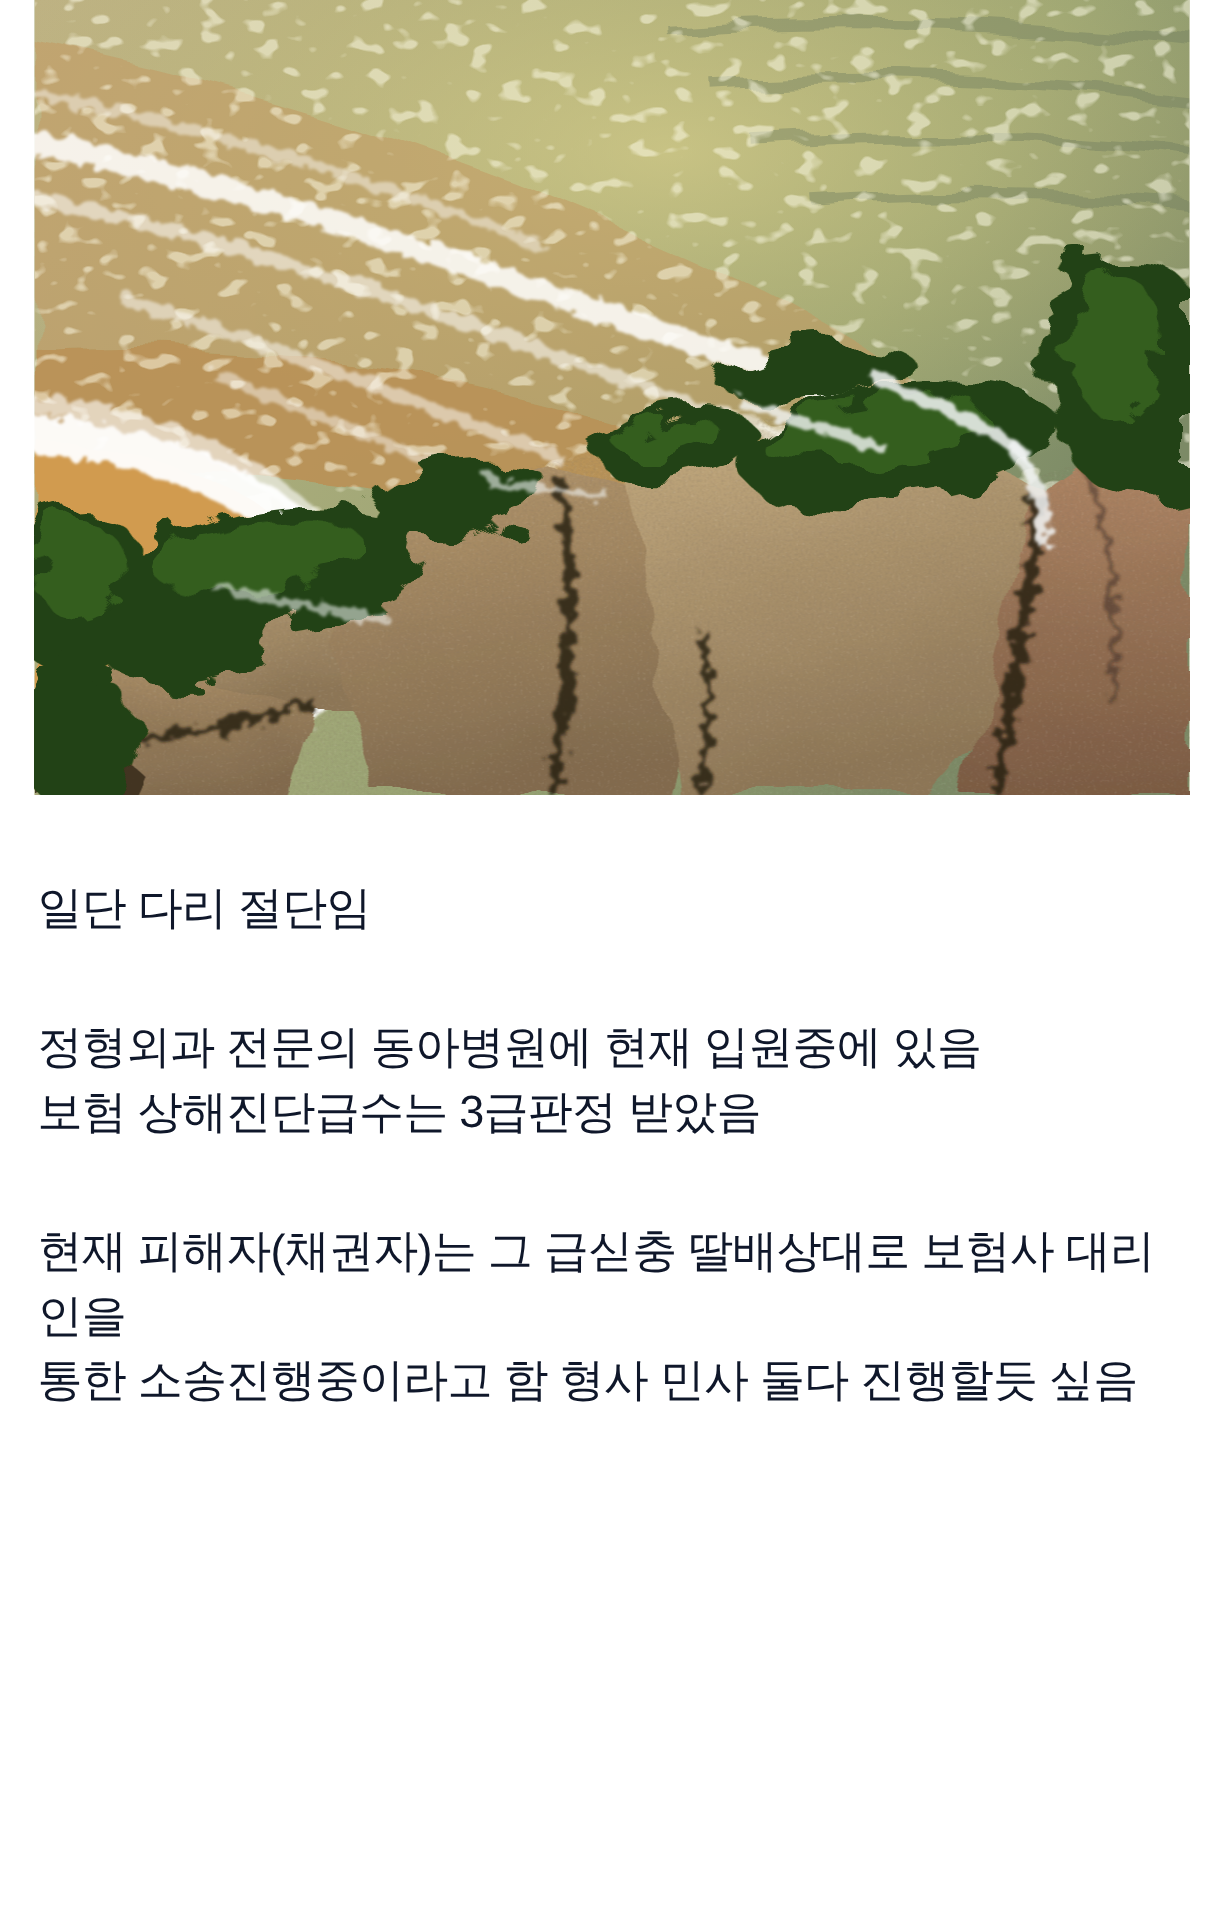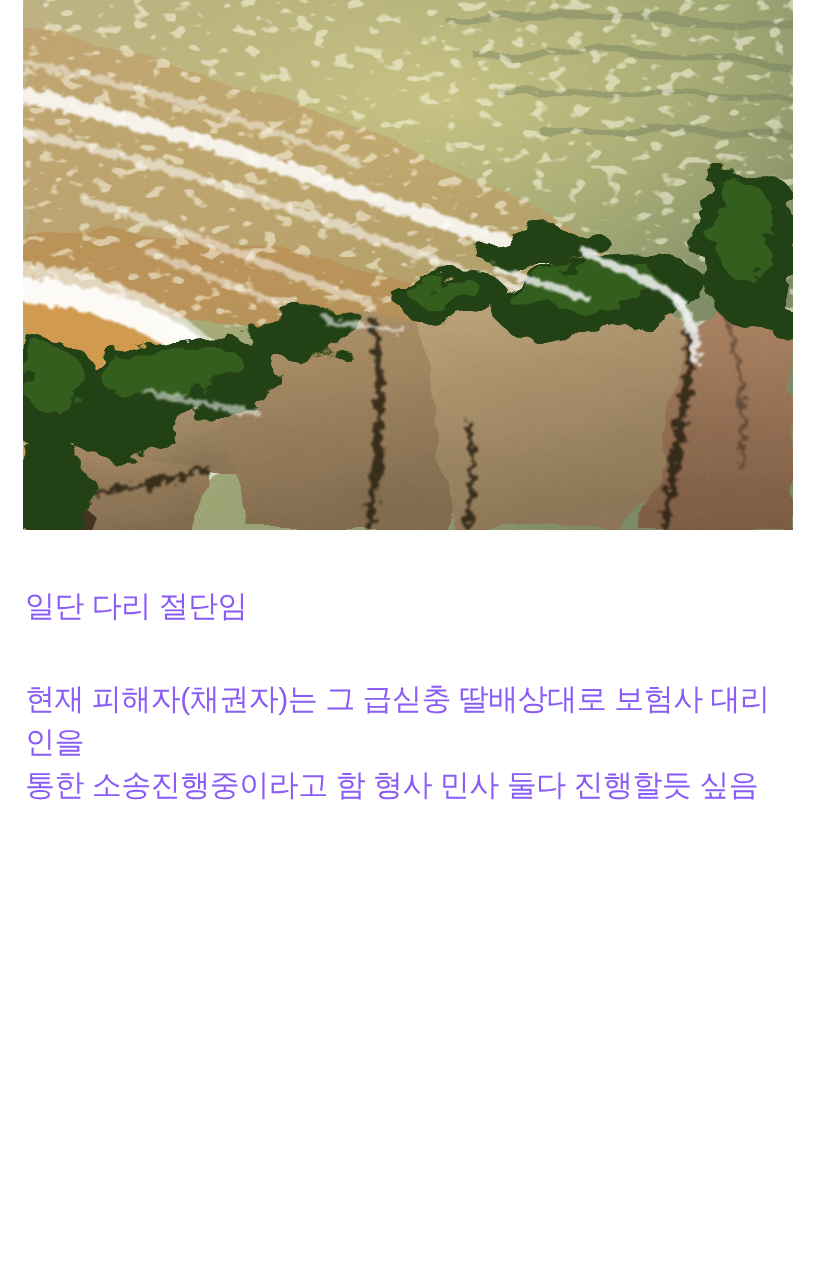--- a/index.html
+++ b/index.html
@@ -6,21 +6,21 @@
   .page{
     position:relative;width:815px;height:1280px;background:#ffffff;overflow:hidden;
     font-family:"Liberation Sans","DejaVu Sans",sans-serif;
   }
   .photo{
     position:absolute;left:23px;top:0;width:770px;height:530px;overflow:hidden;background:#a8ab7a;
   }
   .photo svg{display:block;}
   .content{
     position:absolute;left:25px;top:584px;width:766px;
-    font-size:30px;line-height:43px;color:#8b5cf6;letter-spacing:-0.5px;
+    font-size:30px;line-height:43px;color:#0f172a;letter-spacing:-0.5px;
   }
   .content p{margin:0 0 50px 0;white-space:pre-line;}
   .votebar{position:absolute;left:0;top:1140px;width:815px;height:140px;}
 </style>
 </head>
 <body>
 
 <div class="page">
 
   <div class="photo">
@@ -165,20 +165,22 @@
           <path d="M652,298 C668,320 678,342 672,364" stroke-width="9" opacity="0.85"></path>
           <path d="M300,320 C330,326 360,330 385,332" stroke-width="6" opacity="0.6"></path>
           <path d="M120,392 C160,400 200,408 235,412" stroke-width="6" opacity="0.55"></path>
         </g>
       </g>
     </svg>
   </div>
 
   <div class="content">
     <p>일단 다리 절단임</p>
+    <p>정형외과 전문의 동아병원에 현재 입원중에 있음
+보험 상해진단급수는 3급판정 받았음</p>
     <p>현재 피해자(채권자)는 그 급싣충 딸배상대로 보험사 대리인을
 통한 소송진행중이라고 함 형사 민사 둘다 진행할듯 싶음</p>
   </div>
 
   <div class="votebar">
 
     
 
     
 

